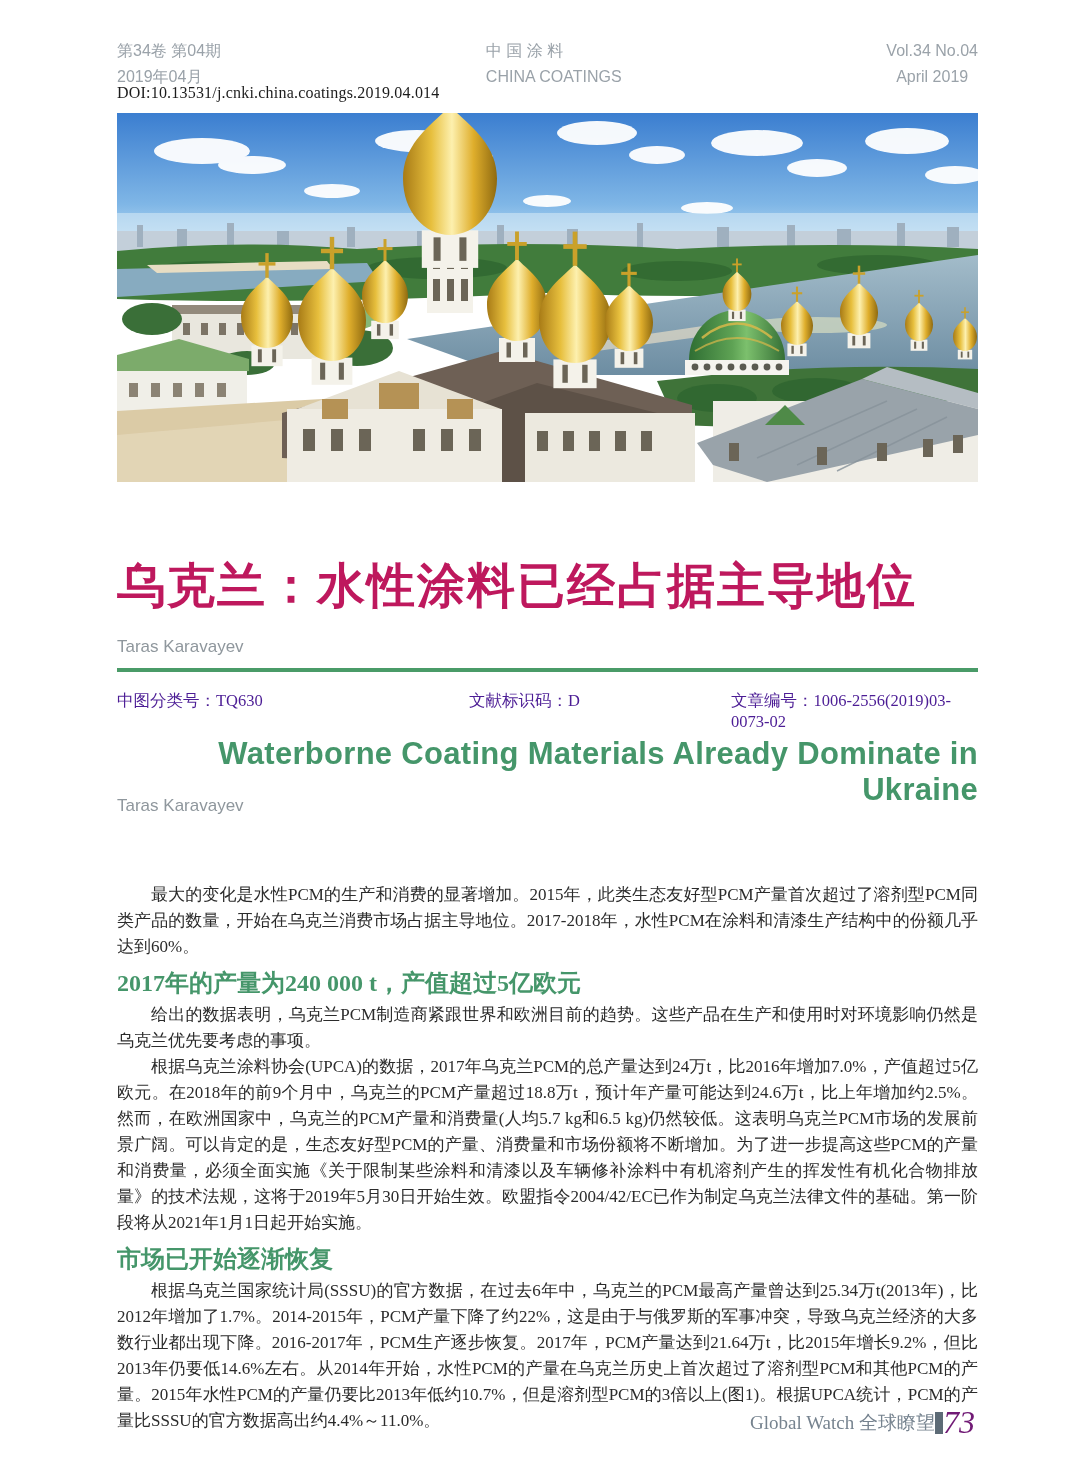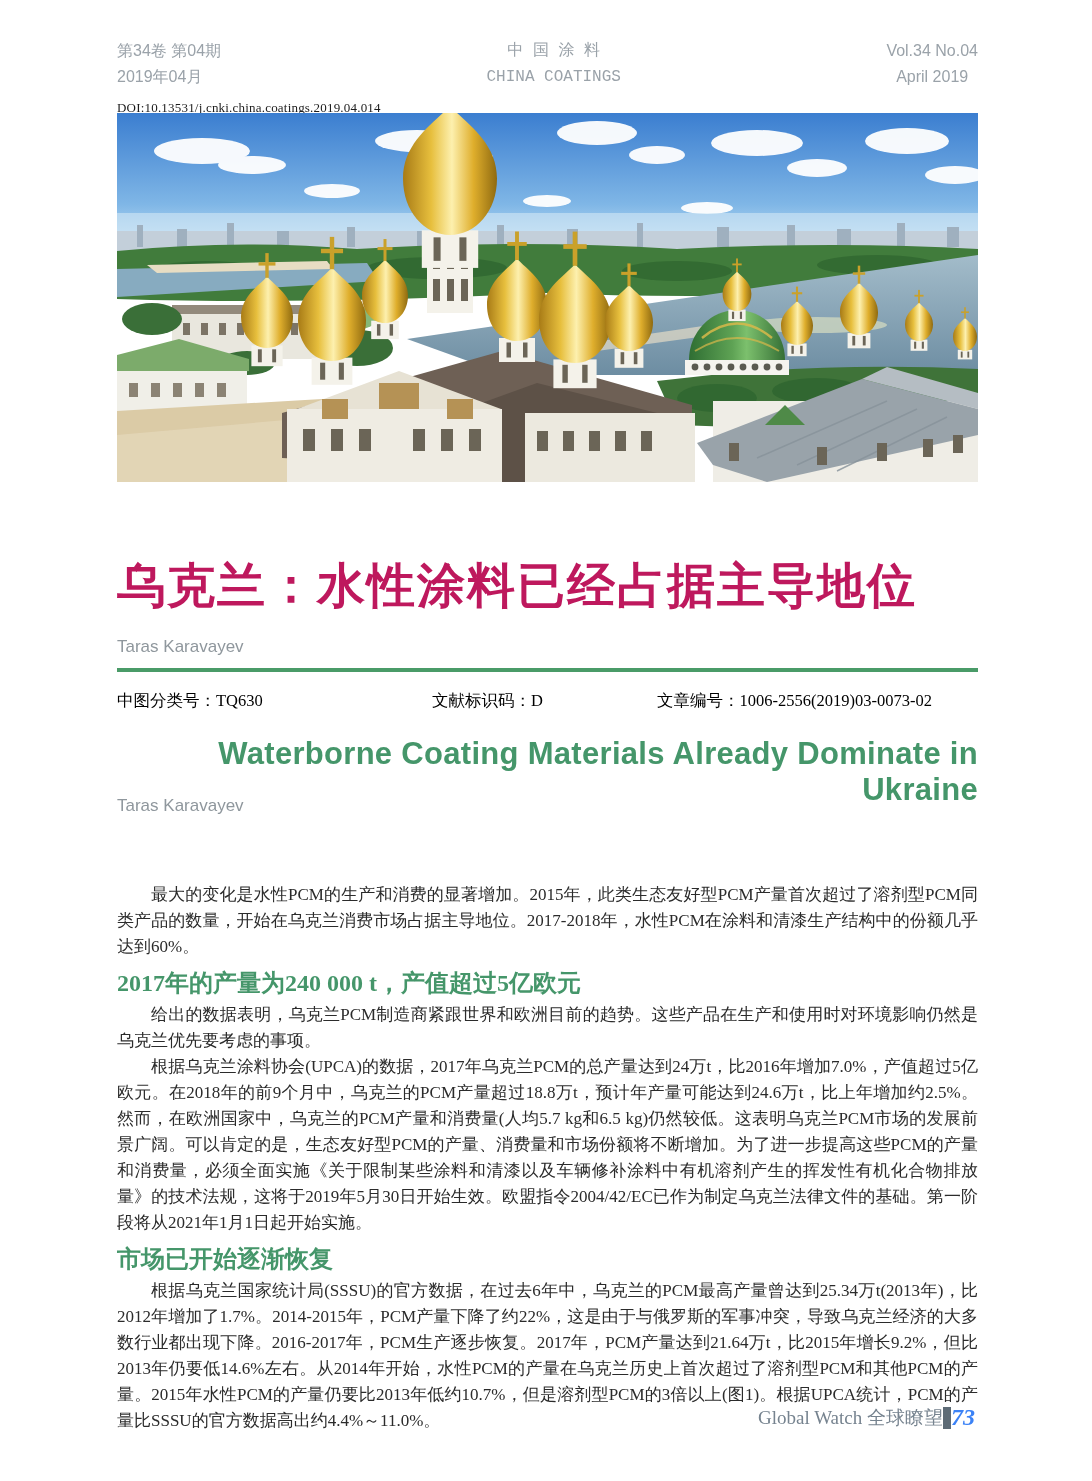--- a/index.html
+++ b/index.html
@@ -4,48 +4,48 @@
 <style>
   html,body{margin:0;padding:0;background:#ffffff;}
   #page{position:relative;width:1092px;height:1481px;background:#ffffff;overflow:hidden;
         font-family:"Liberation Serif","DejaVu Serif",serif;color:#2e2e2e;}
   .content{position:absolute;left:117px;width:861px;}
 
   
   .jheader{top:38px;display:flex;justify-content:space-between;align-items:flex-start;
            font-family:"Liberation Sans","DejaVu Sans",sans-serif;color:#9aa2a9;font-size:16px;line-height:26px;}
   .jheader .col{white-space:nowrap;}
-  .jheader .center{text-align:center;font-family:Liberation Mono, monospace;}
+  .jheader .center{text-align:left;}
   .jheader .right{text-align:center;}
-  .doi{top:100px;font-size:13px;color:#1c1c1c;letter-spacing:.2px;}
+  .doi{top:84px;font-size:16px;color:#1c1c1c;letter-spacing:.2px;}
 
   
   .photo{top:113px;height:369px;display:block;}
 
   
   .title-zh{top:560px;font-family:"Liberation Sans","DejaVu Sans",sans-serif;font-weight:bold;
             font-size:48px;letter-spacing:2px;color:#be185d;line-height:1.1;}
   .author{top:637px;font-family:"Liberation Sans","DejaVu Sans",sans-serif;font-size:17px;color:#8f979d;}
   .rule{top:668px;height:4px;background:#4a9b68;}
-  .meta-row{top:690px;display:grid;grid-template-columns:315px 225px 1fr;font-size:16.5px;color:#000000;}
+  .meta-row{top:690px;display:grid;grid-template-columns:315px 225px 1fr;font-size:16.5px;color:#4c1d95;gap:37px;}
   .title-en{top:736px;font-family:"Liberation Sans","DejaVu Sans",sans-serif;font-weight:bold;
             font-size:31px;color:#45966a;letter-spacing:.3px;}
   .author2{top:796px;font-family:"Liberation Sans","DejaVu Sans",sans-serif;font-size:17px;color:#8f979d;}
 
   
   .body{top:882px;font-size:17px;line-height:26px;text-align:justify;color:#2b2b2b;}
   .body p{margin:0;text-indent:2em;}
   .body h2{margin:10px 0 6px 0;font-family:Liberation Serif, serif;
            font-size:24px;color:#45966a;font-weight:bold;text-indent:0;}
 
   
   .pfooter{position:absolute;right:117px;top:1404px;display:flex;align-items:center;
            color:#76838f;font-size:19px;}
   .pfooter .bar{width:8px;height:22px;background:#5d6b76;}
-  .pfooter .pageno{font-style:italic;font-weight:bold;font-size:24px;color:#3b82f6;}
+  .pfooter .pageno{font-style:italic;font-weight:normal;font-size:32px;color:#701a75;}
 </style>
 </head>
 <body>
 
 <div id="page">
 
   <div class="content jheader" style="position:absolute;">
     <div class="col">
       <div>第34卷 第04期</div>
       <div>2019年04月</div>

